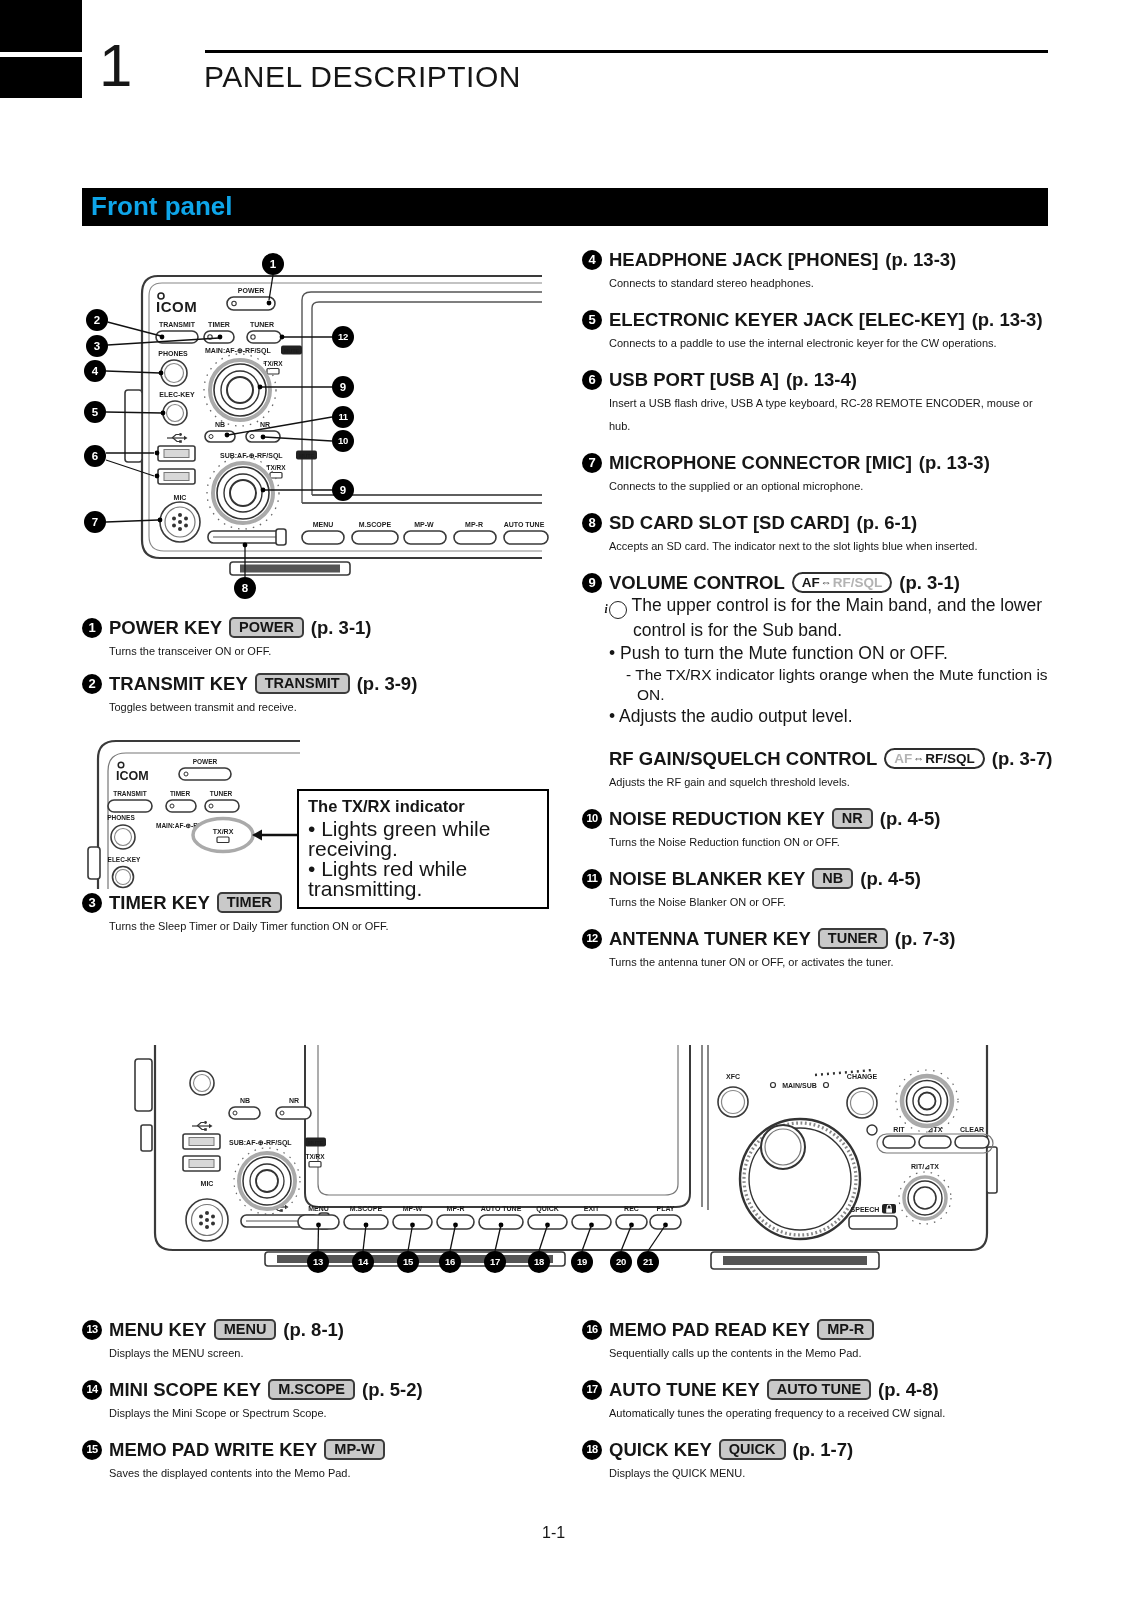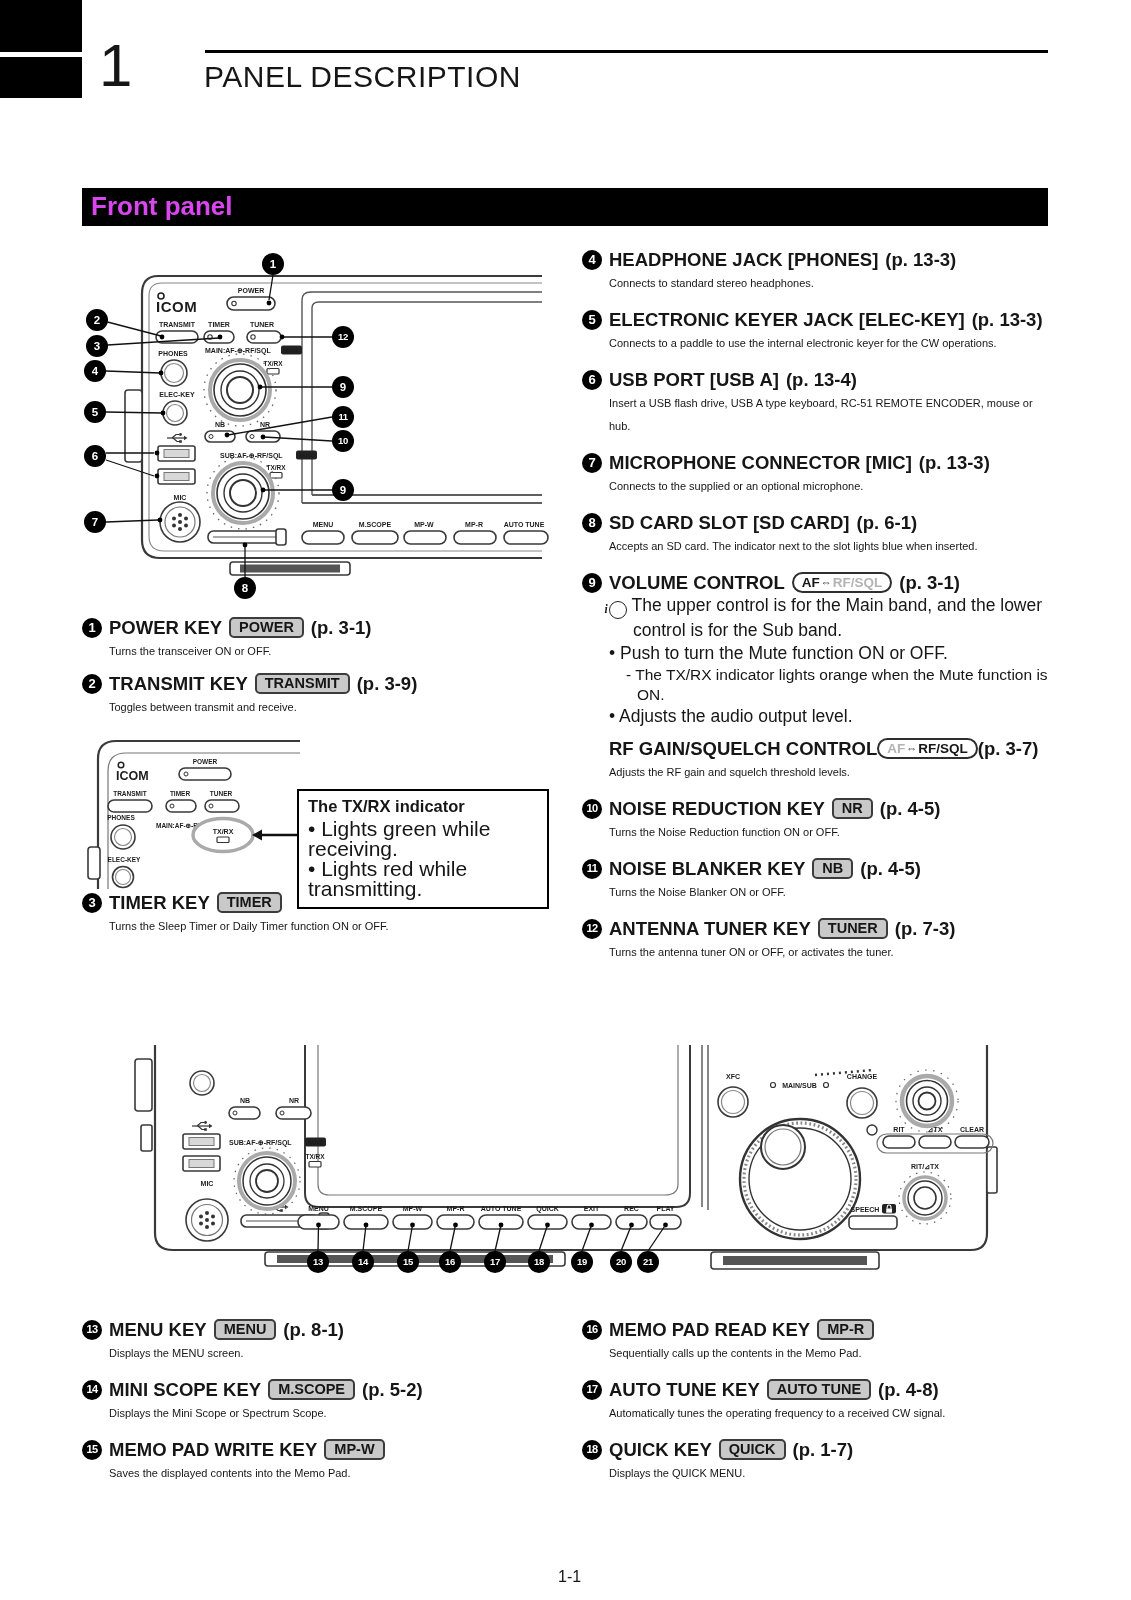--- a/index.html
+++ b/index.html
@@ -4,51 +4,51 @@
 <style>
   html,body{margin:0;padding:0;background:#e8e8e8;}
   .page{position:relative;width:1131px;height:1600px;background:#fff;color:#161616;
         font-family:"Liberation Sans",sans-serif;overflow:hidden;margin:0 auto;}
   .abs{position:absolute;}
   
   .hblock{position:absolute;background:#000;}
   .chapnum{position:absolute;left:99px;top:36px;font-size:60px;font-weight:400;line-height:1;}
   .hrule{position:absolute;left:205px;top:50px;width:843px;height:3px;background:#000;}
   .chaptitle{position:absolute;left:204px;top:60px;font-size:30px;font-weight:normal;letter-spacing:.5px;}
-  .secbar{position:absolute;left:82px;top:188px;width:966px;height:38px;background:#000;color:#d946ef;
+  .secbar{position:absolute;left:82px;top:188px;width:966px;height:38px;background:#000;color:#0ea5e9;
           font-size:26px;font-weight:bold;line-height:37px;padding-left:9px;box-sizing:border-box;}
   
   .col{position:absolute;}
   .item{margin-bottom:13px;}
   .ihead{display:flex;align-items:center;gap:7px;font-weight:bold;font-size:18.5px;line-height:23px;white-space:nowrap;}
   .cnum{flex:0 0 auto;width:20px;height:20px;border-radius:50%;background:#000;color:#fff;
         display:inline-flex;align-items:center;justify-content:center;font-size:13px;font-weight:bold;}
   .cnum.two{font-size:11px;letter-spacing:-.5px;}
   .keycap{background:#c9c9c9;border:2px solid #3c3c3c;border-radius:5px;padding:0 8px;
           font-size:14.5px;line-height:17px;display:inline-block;font-weight:bold;}
   .ovalkey{background:#fff;border:2.2px solid #2e2e2e;border-radius:12px;padding:0 8px;
            font-size:13.5px;line-height:17px;display:inline-flex;align-items:center;font-weight:bold;}
   .ovalkey .dim{color:#b3b3b3;}
   .arrowglyph{font-size:11px;padding:0 1px;}
   .pref{font-weight:bold;}
   .desc{font-size:11px;line-height:23px;margin-left:27px;margin-top:1px;white-space:normal;}
   .noteline{font-size:17.5px;line-height:23px;margin-left:27px;padding-left:24px;text-indent:-24px;}
   .bulletline{font-size:17.5px;line-height:23px;margin-left:27px;padding-left:13px;text-indent:-13px;}
   .dashline{font-size:15.5px;line-height:20px;margin-left:44px;padding-left:11px;text-indent:-11px;}
-  .subhead{display:flex;align-items:center;font-weight:bold;font-size:18.5px;line-height:23px;
-           margin-left:27px;margin-top:9px;white-space:nowrap;}
+  .subhead{display:flex;align-items:center;gap:7px;font-weight:bold;font-size:18.5px;line-height:23px;
+           margin-left:27px;margin-top:19px;white-space:nowrap;}
   .info-i{display:inline-block;width:16px;height:16px;border:1.6px solid #222;border-radius:50%;
           font-size:11.5px;line-height:15px;text-align:center;font-weight:bold;font-family:"Liberation Serif",serif;
           font-style:italic;vertical-align:-2px;}
   
   .txbox{position:absolute;left:297px;top:789px;width:252px;border:2px solid #000;background:#fff;
          padding:6px 8px 8px 9px;box-sizing:border-box;}
   .txbox .t{font-size:16.5px;font-weight:bold;margin-bottom:3px;}
   .txbox .b{font-size:21px;line-height:20px;}
-  .pagenum{position:absolute;left:558px;top:1524px;font-size:16px;margin-top:44px;}
+  .pagenum{position:absolute;left:542px;top:1524px;font-size:16px;}
   
   svg text{font-family:"Liberation Sans",sans-serif;fill:#1c1c1c;font-weight:bold;}
   svg .lbl{font-size:7px;text-anchor:middle;}
   svg .lbls{font-size:6.5px;text-anchor:middle;}
   svg .co{fill:#fff;text-anchor:middle;font-size:11.5px;}
   svg .co2{fill:#fff;text-anchor:middle;font-size:9.5px;letter-spacing:-.4px;}
   svg .ln{stroke:#111;stroke-width:1.3;}
   svg .comp{fill:#fff;stroke:#3a3a3a;stroke-width:1.6;}
   svg .edge{fill:none;stroke:#3a3a3a;stroke-width:2.2;}
 </style>
@@ -260,21 +260,21 @@
         </div>
       <div class="desc">Connects to a paddle to use the internal electronic keyer for the CW operations.</div>
     </div>
 
     <div class="item">
       <div class="ihead">
           <span class="cnum">6</span>
         <span>USB PORT [USB A]</span>
         <span class="pref">(p. 13-4)</span>
         </div>
-      <div class="desc">Insert a USB flash drive, USB A type keyboard, RC-51 REMOTE ENCODER, mouse or hub.</div>
+      <div class="desc">Insert a USB flash drive, USB A type keyboard, RC-28 REMOTE ENCODER, mouse or hub.</div>
     </div>
 
     <div class="item">
       <div class="ihead">
           <span class="cnum">7</span>
         <span>MICROPHONE CONNECTOR [MIC]</span>
         <span class="pref">(p. 13-3)</span>
         </div>
       <div class="desc">Connects to the supplied or an optional microphone.</div>
     </div>

